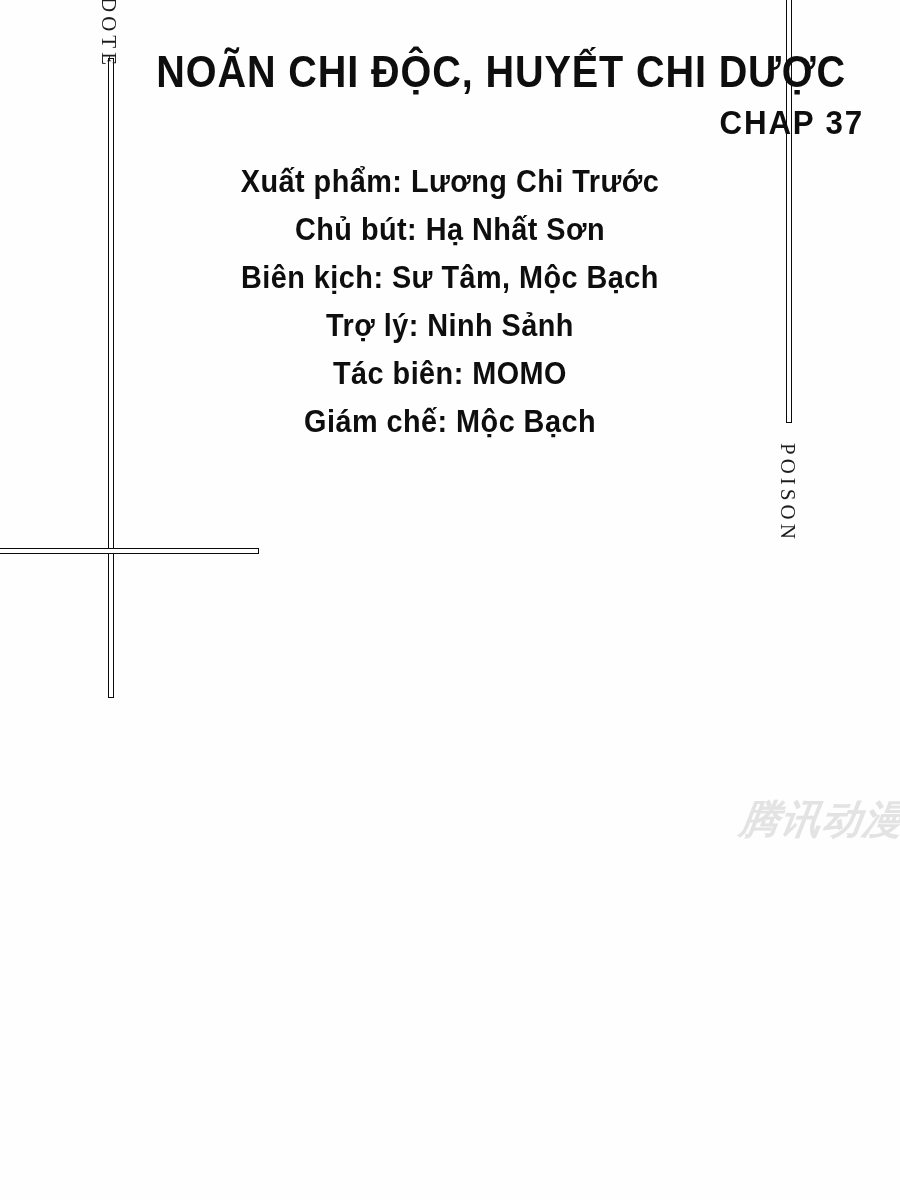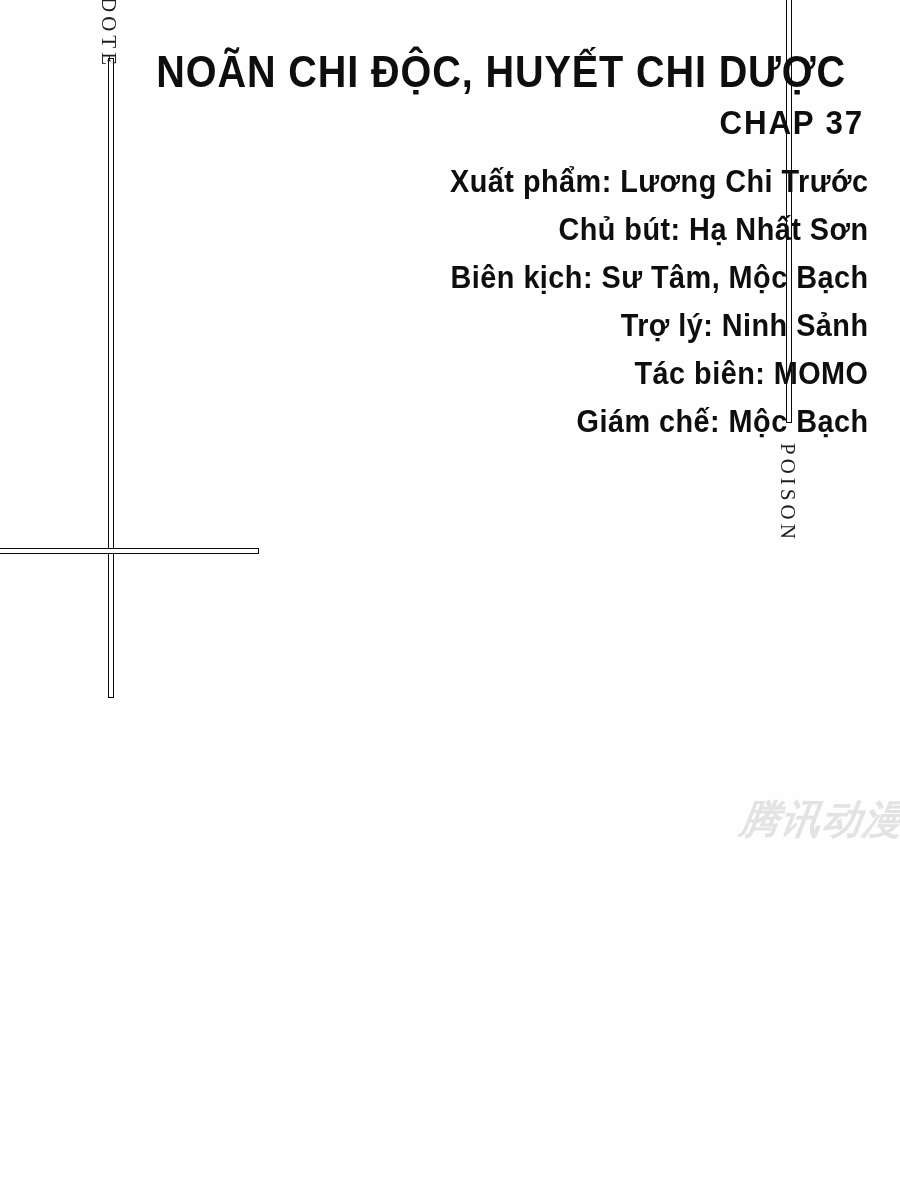--- a/index.html
+++ b/index.html
@@ -60,21 +60,21 @@
     transform: scaleX(0.92);
     transform-origin: 50% 50%;
   }
 
   
   .credits {
     position: absolute;
     top: 158px;
     left: 0;
     width: 900px;
-    text-align: right;
+    text-align: center;
   }
   .credit-line {
     font-size: 31px;
     font-weight: bold;
     line-height: 48px;
     letter-spacing: 0.5px;
     transform: scaleX(0.93);
     transform-origin: 50% 50%;
     white-space: nowrap;
   }

